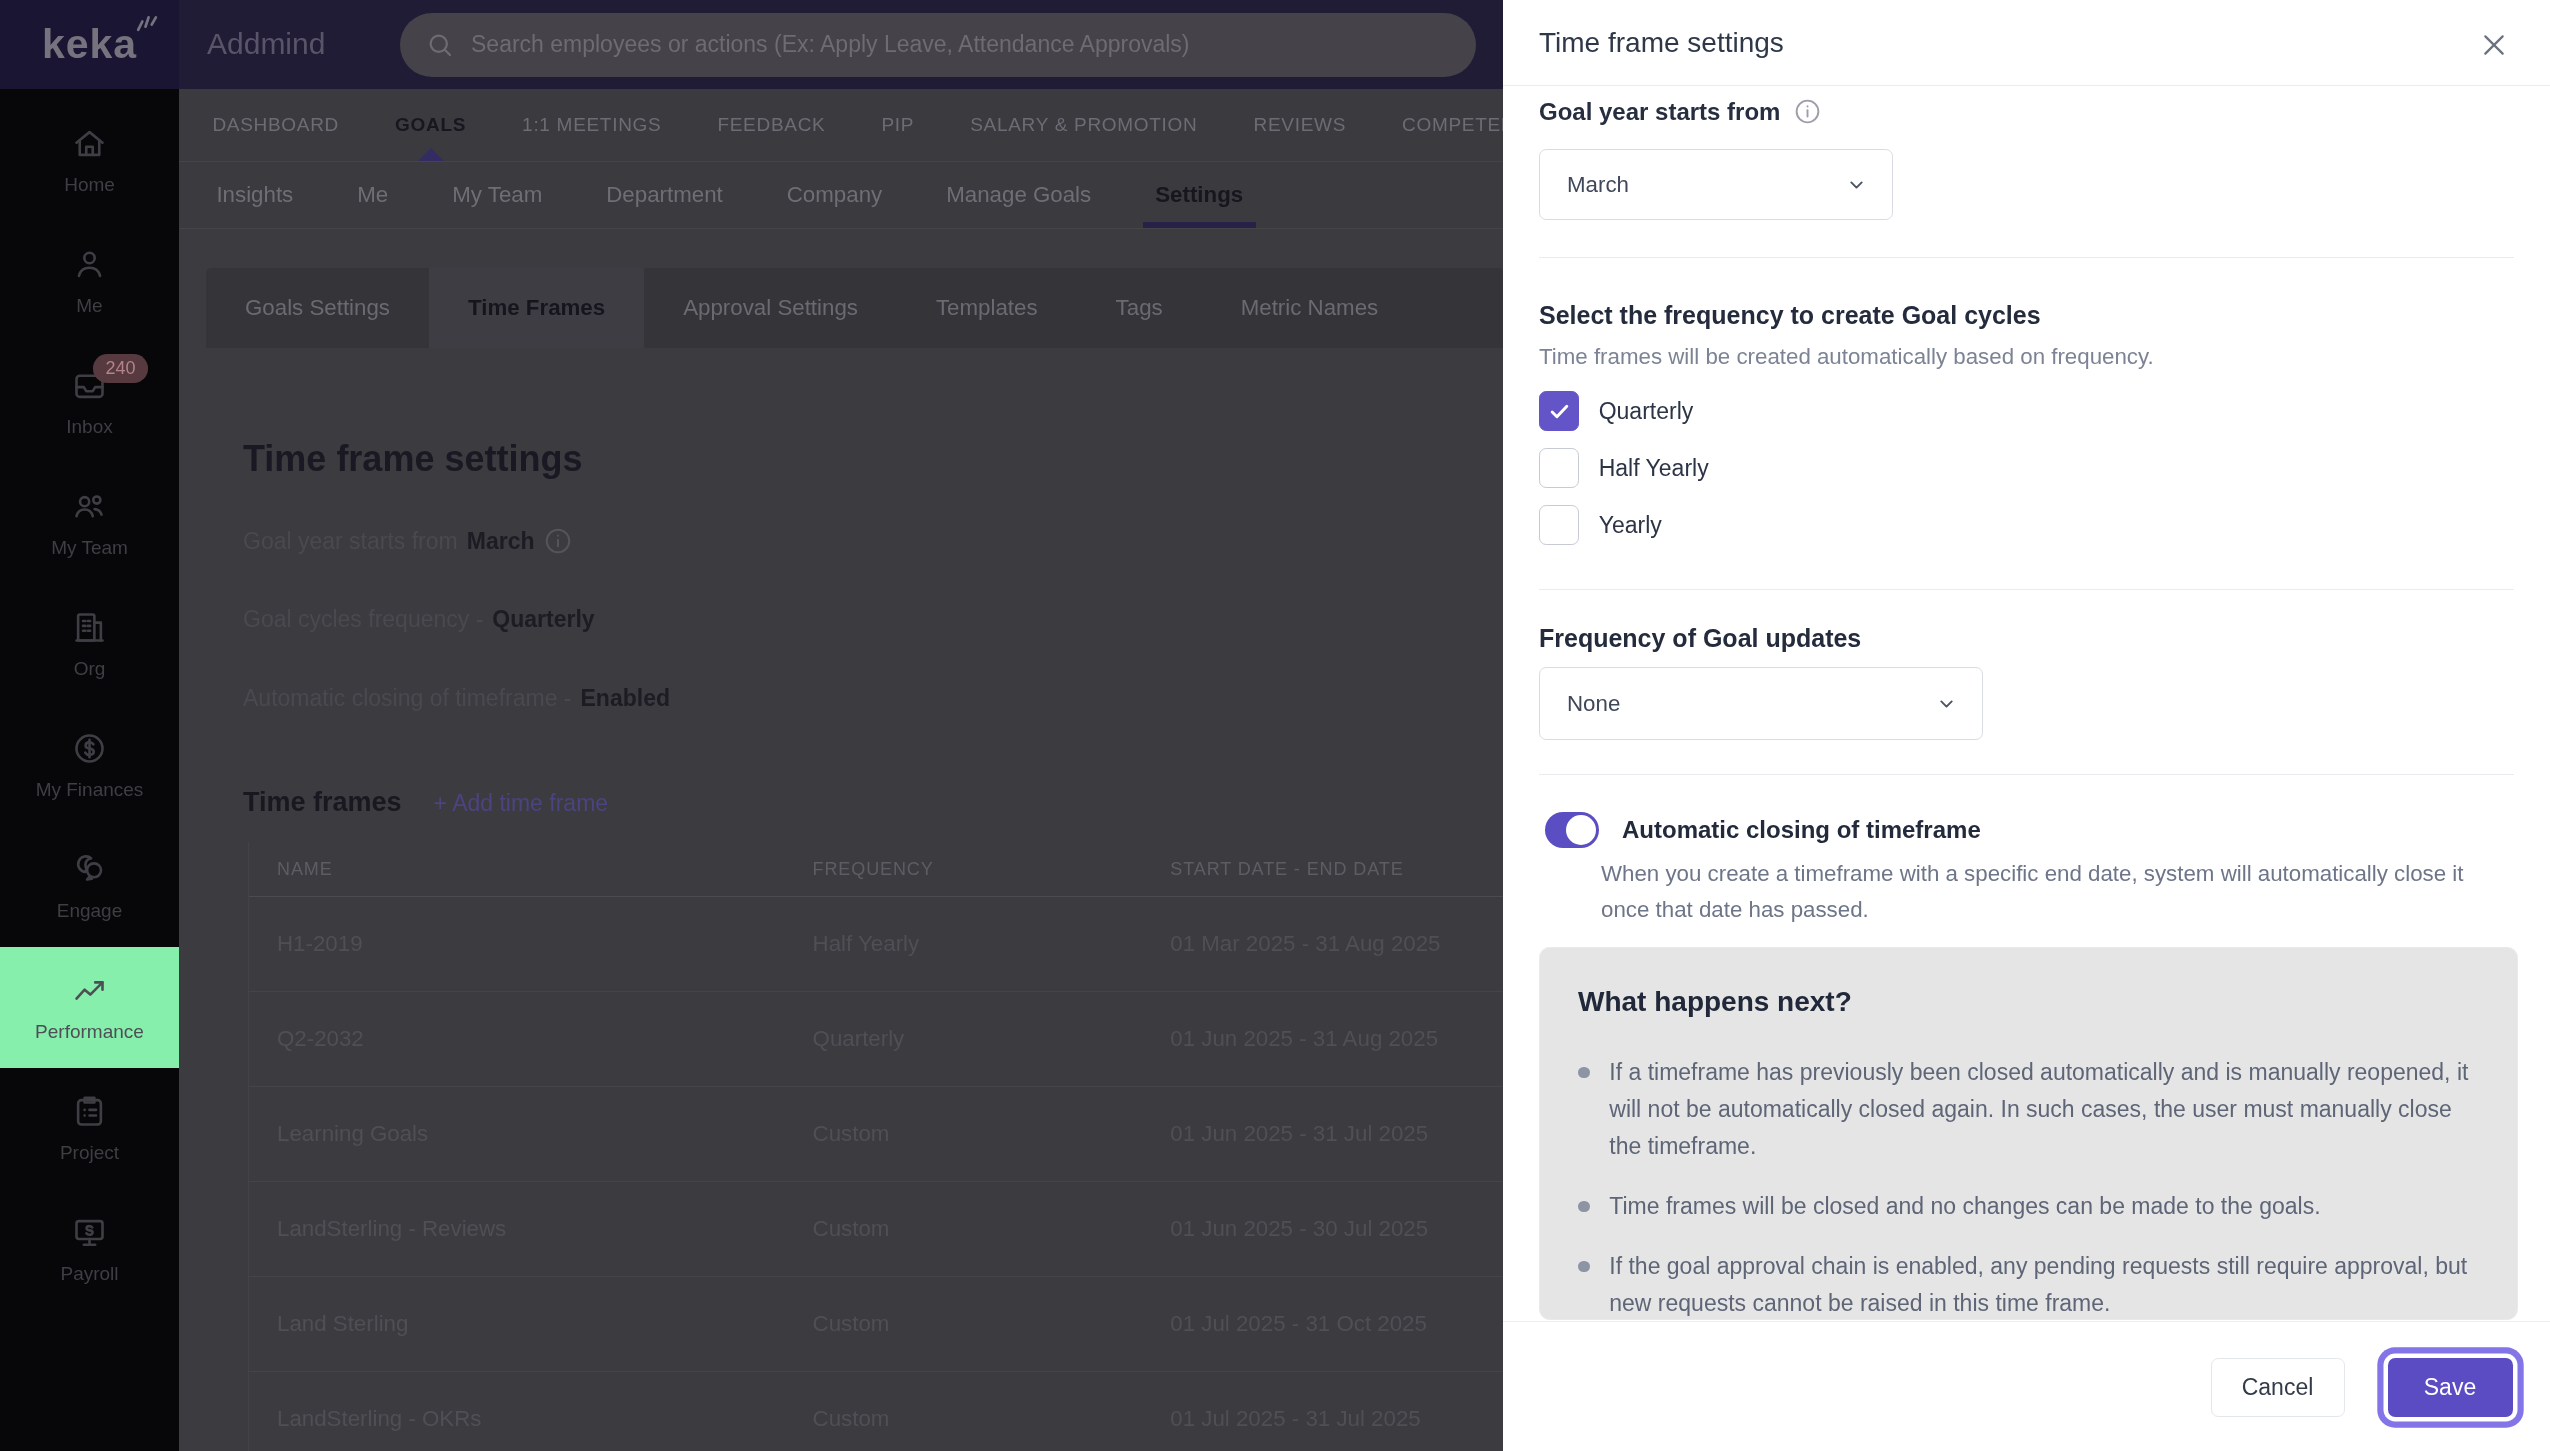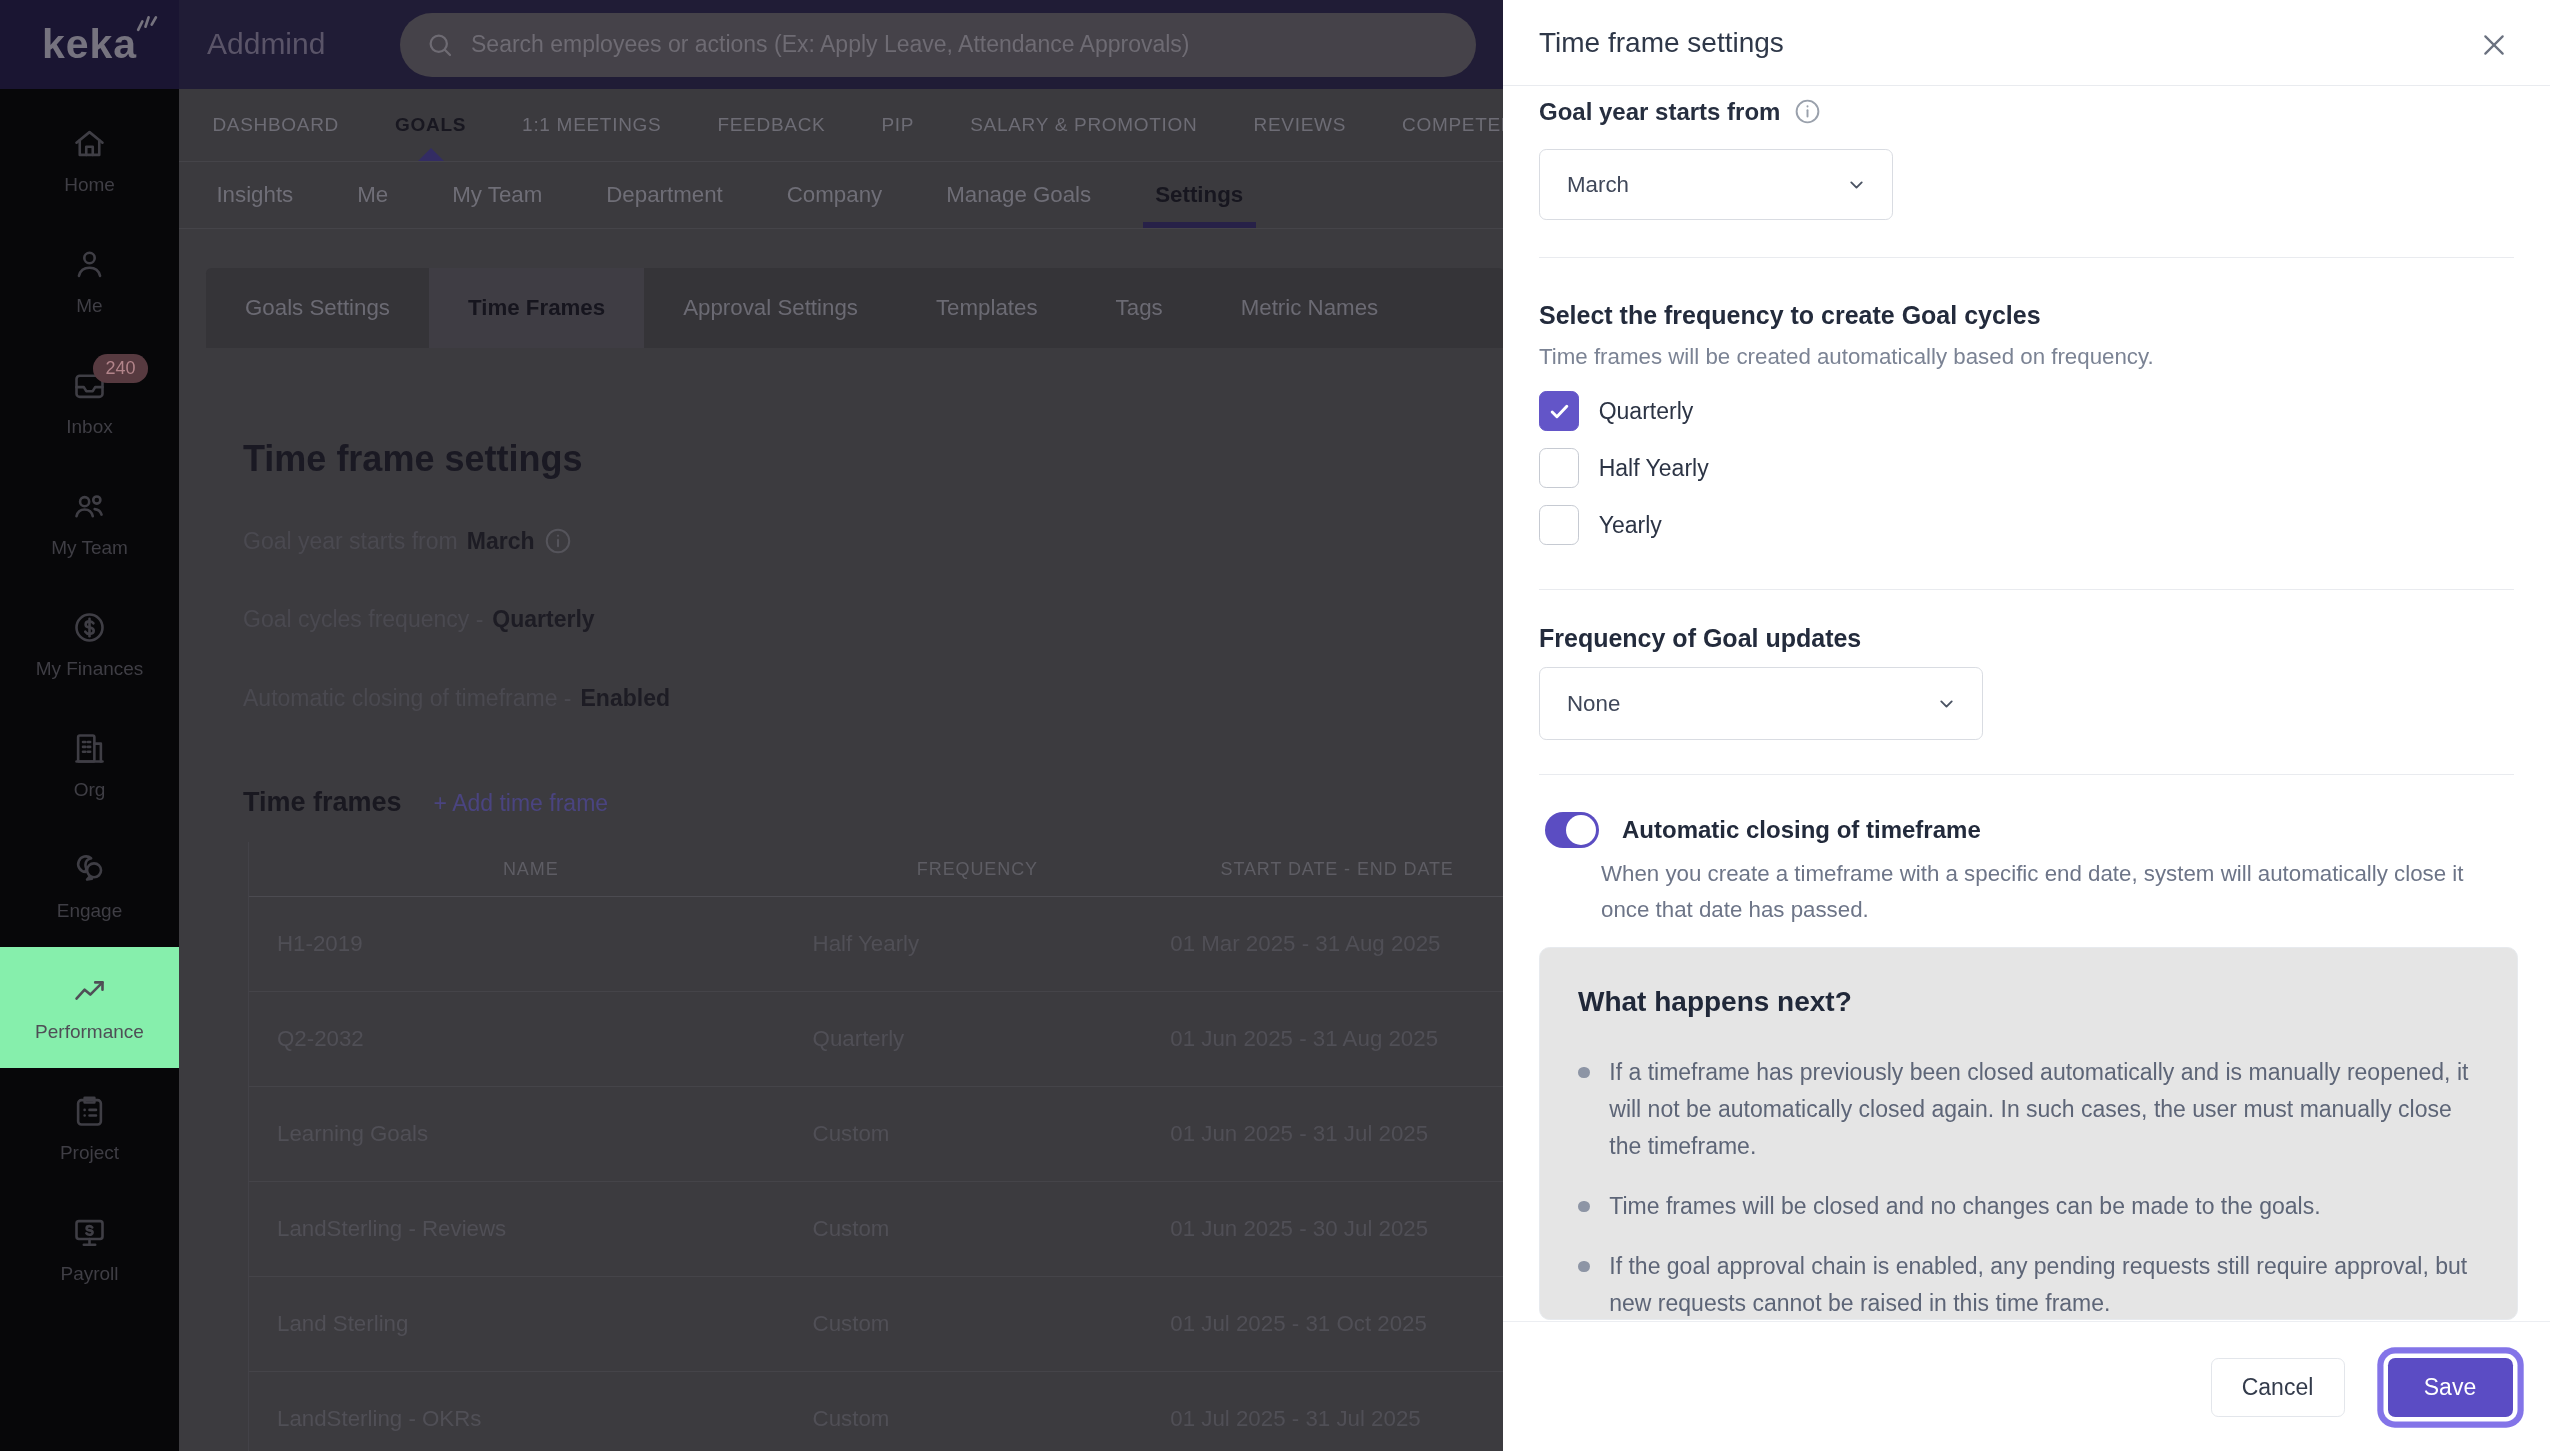--- a/index.html
+++ b/index.html
@@ -73,21 +73,21 @@
   .tf-head .addlink { font-size:23px; color:#4a4480; cursor:pointer; }
 
   .table { position:absolute; left:69px; top:493px; width:1256px; border-left:0.9px solid #434248; }
   .trow { display:flex; border-bottom:0.9px solid #454449; align-items:center; }
   .trow.head { height:55px; border-bottom:0.9px solid #4c4b51; }
   .trow.body { height:95px; cursor:pointer; }
   .tc { padding-left:28px; }
   .tc.c0 { width:536px; }
   .tc.c1 { width:358px; }
   .tc.c2 { width:362px; }
-  .trow.head .tc { font-size:18px; letter-spacing:0.9px; color:#5e5d64;text-align:center; }
+  .trow.head .tc { font-size:18px; letter-spacing:0.9px; color:#5e5d64; }
   .trow.body .tc { font-size:22.3px; color:#504f56; }
 
   
   .panel { position:absolute; right:0; top:0; width:1047px; height:1452px; background:#ffffff; z-index:10; }
   .p-header { position:relative; height:86px; border-bottom:1.8px solid #e9ebef; }
   .p-title { position:absolute; left:36px; top:27px; font-size:28px; color:#2f3849; }
   .p-close { position:absolute; right:38px; top:27px; width:36px; height:36px; color:#6b7280;
     display:flex; align-items:center; justify-content:center; cursor:pointer; background:none; border:none; }
 
   .p-label { font-size:24px; font-weight:600; color:#262e3f; display:flex; align-items:center; gap:12.5px; }
@@ -199,38 +199,38 @@
           <circle cx="9" cy="9" r="2.8"></circle>
           <circle cx="16.5" cy="8" r="2.2"></circle>
           <path d="M4 18c.6-2.8 2.6-4.2 5-4.2s4.4 1.4 5 4.2"></path>
           <path d="M15.2 13.6c2 .2 3.6 1.4 4.2 3.4"></path>
         </svg>
       </span>
     <span class="label">My Team</span>
   </div>
   <div class="side-item">
     <span>
+        <svg width="39" height="39" viewBox="0 0 24 24" fill="none" stroke="currentColor" stroke-width="1.6" stroke-linecap="round" stroke-linejoin="round">
+          <rect x="5" y="4" width="10" height="16" rx="1"></rect>
+          <path d="M15 9h4v11"></path>
+          <path d="M8 8h1.4M11 8h1.4M8 11h1.4M11 11h1.4M8 14h1.4M11 14h1.4"></path>
+          <path d="M4 20h16"></path>
+        </svg>
+      </span>
+    <span class="label">Org</span>
+  </div>
+  <div class="side-item">
+    <span>
         <svg width="39" height="39" viewBox="0 0 24 24" fill="none" stroke="currentColor" stroke-width="1.6" stroke-linecap="round">
           <circle cx="12" cy="12" r="8"></circle>
           <path d="M14.4 9.4c-.5-.8-1.3-1.2-2.4-1.2-1.4 0-2.4.8-2.4 1.9s1 1.7 2.4 1.9c1.5.2 2.6.8 2.6 2s-1.1 1.9-2.6 1.9c-1.1 0-2.1-.5-2.6-1.3"></path>
           <path d="M12 6.6v10.8"></path>
         </svg>
       </span>
     <span class="label">My Finances</span>
-  </div>
-  <div class="side-item">
-    <span>
-        <svg width="39" height="39" viewBox="0 0 24 24" fill="none" stroke="currentColor" stroke-width="1.6" stroke-linecap="round" stroke-linejoin="round">
-          <rect x="5" y="4" width="10" height="16" rx="1"></rect>
-          <path d="M15 9h4v11"></path>
-          <path d="M8 8h1.4M11 8h1.4M8 11h1.4M11 11h1.4M8 14h1.4M11 14h1.4"></path>
-          <path d="M4 20h16"></path>
-        </svg>
-      </span>
-    <span class="label">Org</span>
   </div>
   <div class="side-item">
     <span>
         <svg width="39" height="39" viewBox="0 0 24 24" fill="none" stroke="currentColor" stroke-width="1.6" stroke-linecap="round" stroke-linejoin="round">
           <path d="M9.5 13.5A4.8 4.8 0 1 1 13 5.1c-2 .4-3.5 2-3.5 4.2 0 .9.2 1.7.6 2.4z"></path>
           <circle cx="14.8" cy="12.5" r="4.3"></circle>
           <path d="m12.2 16.2-1.7 2 3-.5"></path>
         </svg>
       </span>
     <span class="label">Engage</span>

